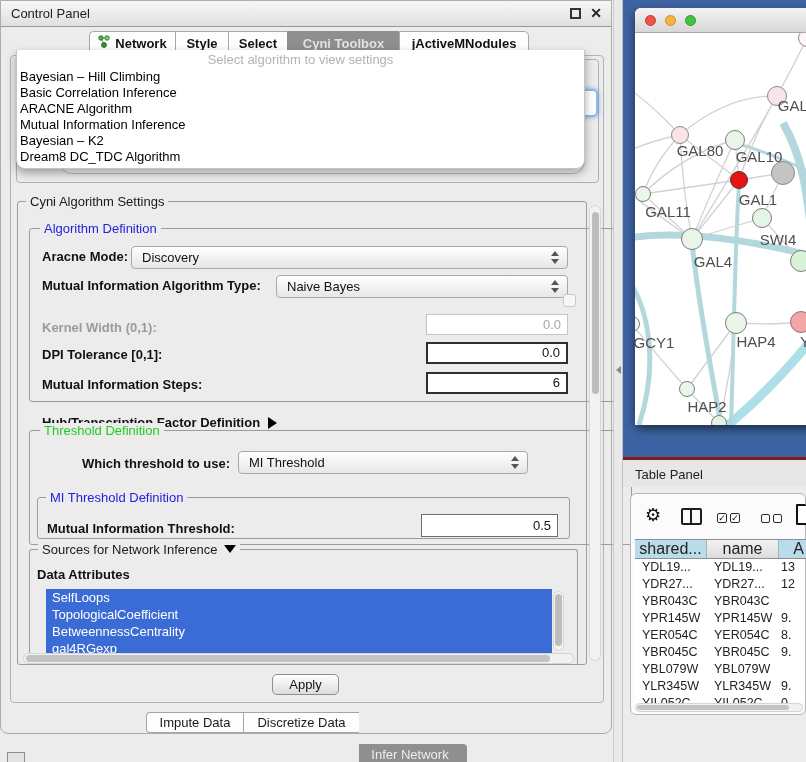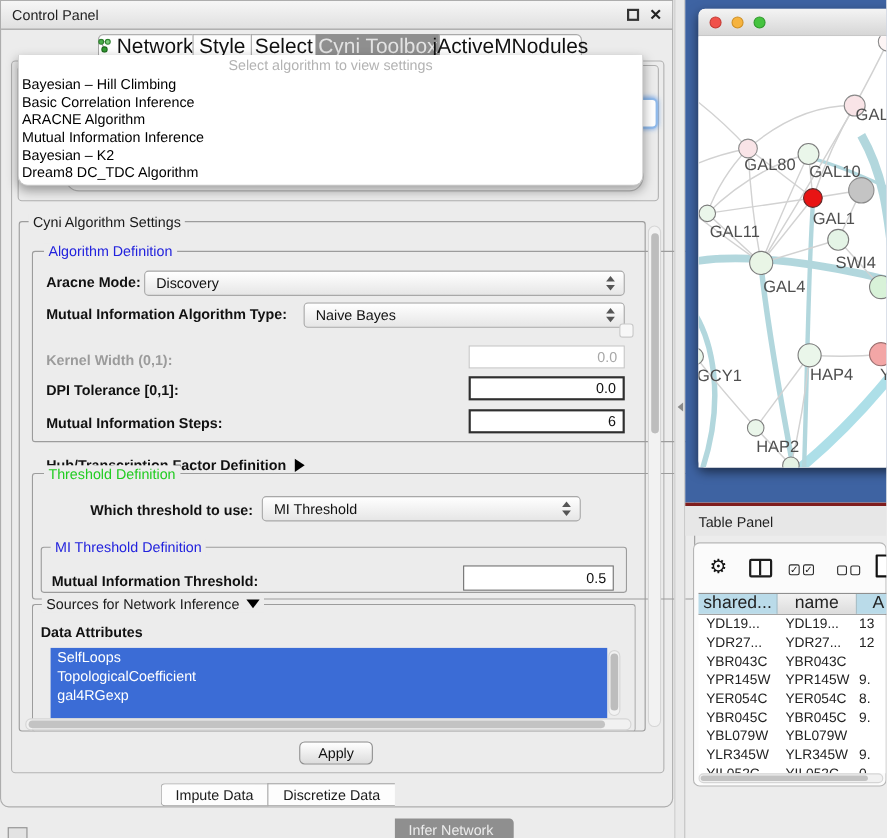--- a/index.html
+++ b/index.html
@@ -11,21 +11,21 @@
     border:1px solid #adadad; border-radius:0 0 8px 8px; }
   .cp-titlebar { position:absolute; left:0; top:0; width:100%; height:26px;
     background:linear-gradient(#f6f6f6,#e0e0e0); border-bottom:1px solid #989898; }
   .cp-title { position:absolute; left:10px; top:0; line-height:26px; font-size:13px; color:#222; }
   .float-icon { position:absolute; right:30px; top:7px; width:11px; height:11px; border:2px solid #333; background:transparent; }
   .close-icon { position:absolute; right:9px; top:4px; font-size:14px; font-weight:bold; color:#222; }
 
   
   .tabbar { position:absolute; left:88px; top:30px; height:24px; display:flex; }
   .tab { height:24px; background:#fdfdfd; border:1px solid #a9a9a9; border-right:none;
-    display:flex; align-items:center; justify-content:center; gap:5px; font-size:19px; color:#111; }
+    display:flex; align-items:center; justify-content:center; gap:5px; font-size:13px; color:#111;font-weight:bold; }
   .tab:first-child { border-radius:5px 0 0 0; }
   .tab:last-child { border-right:1px solid #a9a9a9; border-radius:0 5px 0 0; }
   .tab.active { background:#8f8f8f; border-color:#8f8f8f; color:#e3e3e3; }
 
   
   .outer-panel { position:absolute; left:9px; top:54px; width:594px; height:648px;
     background:#ececec; border:1px solid #b2b2b2; border-radius:4px; }
 
   .inference-box { position:absolute; left:15px; top:58px; width:583px; height:124px;
     border:1px solid #b0b0b0; border-radius:4px; background:#ececec; }
@@ -232,20 +232,21 @@
 
     <div class="group src-group">
       <span class="legend" style="left:8px">
         <span>Sources for Network Inference</span><span class="arrow-down"></span>
       </span>
     </div>
     <span class="lbl" style="left:36px; top:566px">Data Attributes</span>
     <div class="attr-list" id="attr-list">
         <div class="attr-item">SelfLoops</div>
         <div class="attr-item">TopologicalCoefficient</div>
+        <div class="attr-item">BetweennessCentrality</div>
         <div class="attr-item">gal4RGexp</div>
       </div>
     <div class="vscroll" style="left:552px; top:590px; width:11px; height:60px">
       <div class="thumb" style="top:2px; height:52px"></div>
     </div>
     <div class="vscroll" style="left:588px; top:204px; width:12px; height:456px">
       <div class="thumb" style="left:2px; top:6px; height:182px"></div>
     </div>
     <div class="hscroll" style="left:22px; top:652px; width:551px; height:11px">
       <div class="thumb" style="left:2px; width:524px"></div>

